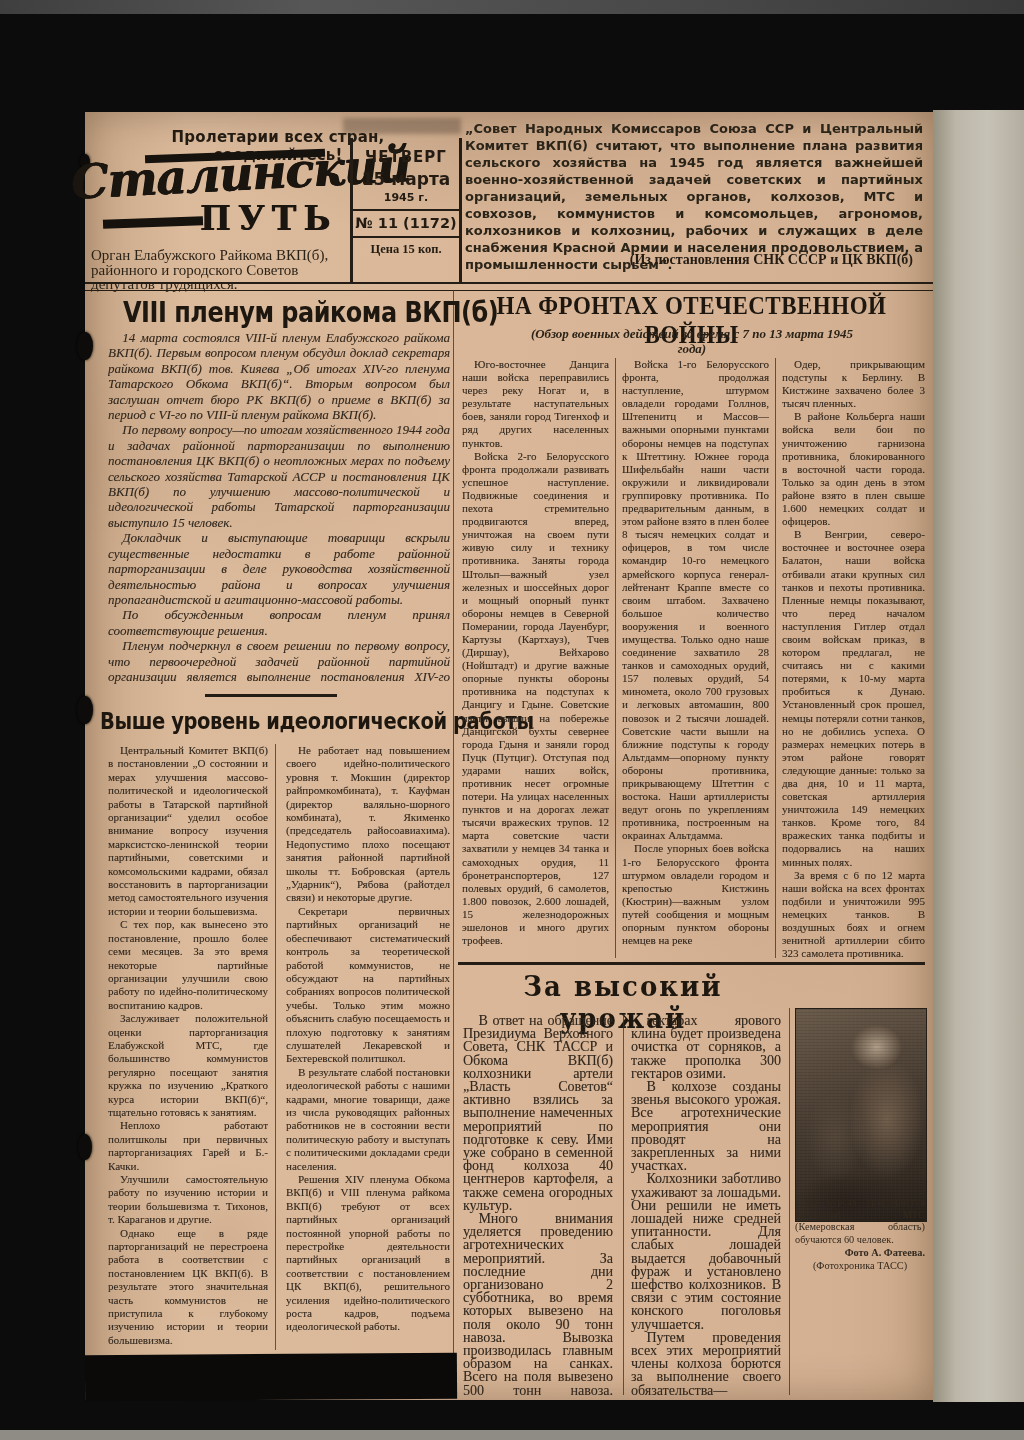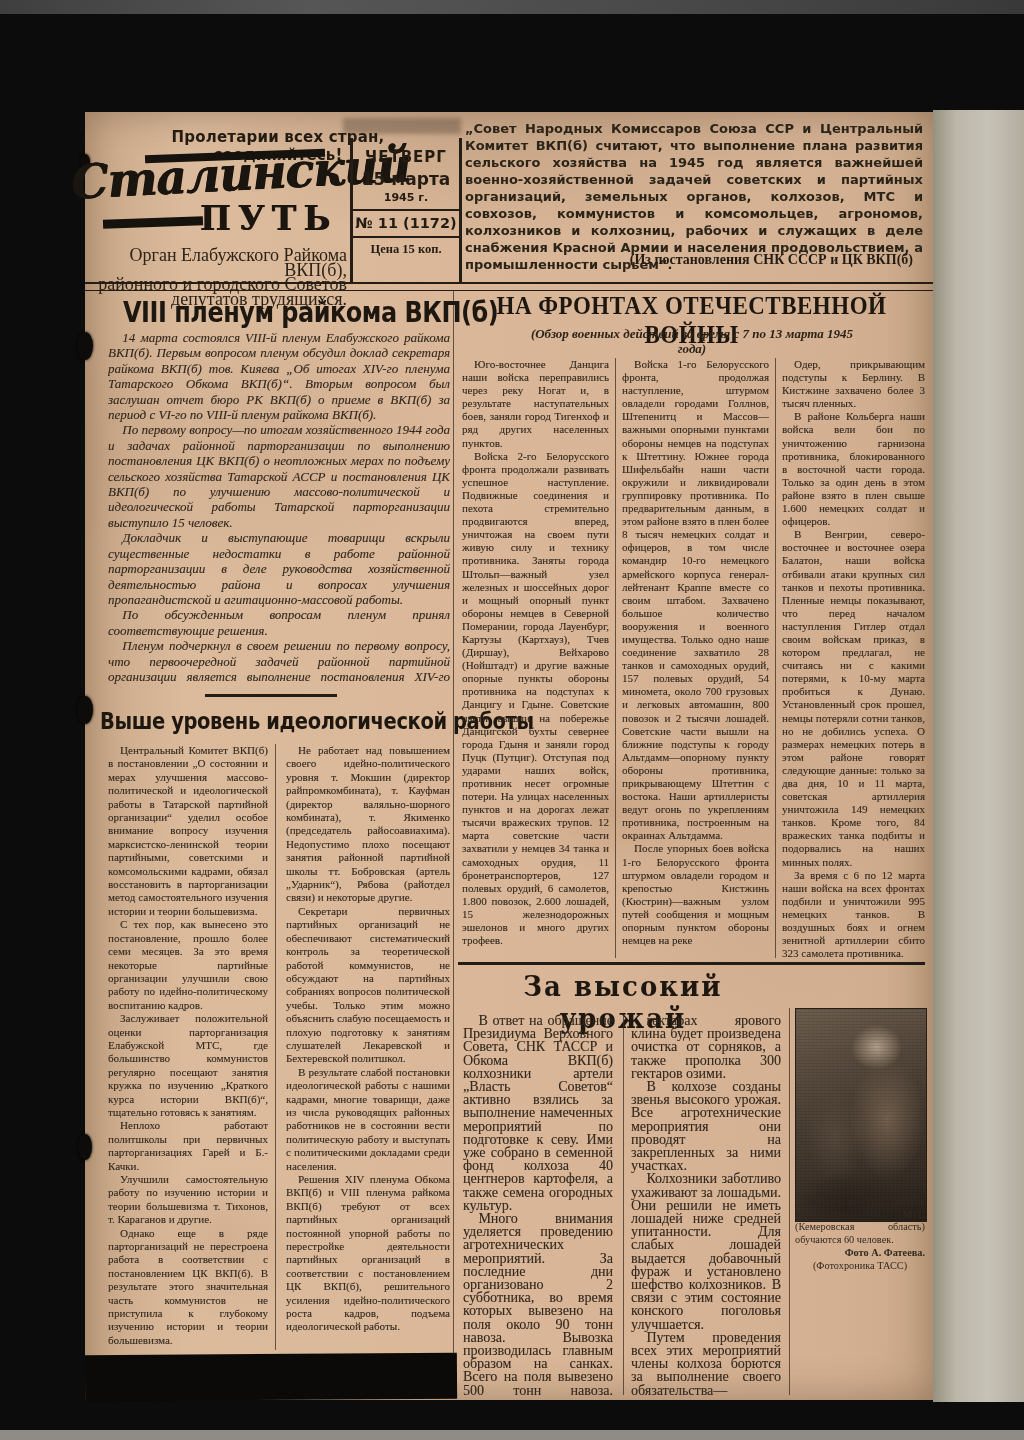--- a/index.html
+++ b/index.html
@@ -24,21 +24,21 @@
   
   .slogan{left:38px;top:16px;width:310px;text-align:center;font-family:"DejaVu Sans",sans-serif;
           font-weight:700;font-size:15px;letter-spacing:.2px;color:#241c13;}
   .np-bar{background:#16120d;}
   .np-title{left:-14px;top:34px;font-family:"DejaVu Serif",serif;font-style:italic;font-weight:700;
             font-size:47px;color:#1a150f;transform:rotate(-3deg);letter-spacing:-1px;
             text-shadow:.7px 0 0 #1a150f,-0.4px 0 0 #1a150f;}
   .np-caps{left:118px;top:88px;font-family:"DejaVu Serif",serif;font-weight:700;font-size:31px;
            letter-spacing:7px;color:#1a150f;transform:scale(1.05,1.1);
            text-shadow:.8px 0 0 #1a150f;}
-  .organ{left:6px;top:136px;width:256px;text-align:right;font-size:18px;line-height:14.5px;color:#2c2318;}
+  .organ{left:6px;top:136px;width:256px;text-align:left;font-size:15px;line-height:14.5px;color:#2c2318;}
   .datebox{left:265px;top:26px;width:106px;height:144px;border-left:3px solid #241d15;
            border-right:3px solid #241d15;text-align:center;font-family:"DejaVu Sans",sans-serif;
            font-weight:700;color:#241c13;}
   .db-day{font-size:15px;margin-top:10px;letter-spacing:1px;}
   .db-date{font-size:17px;margin-top:3px;}
   .db-year{font-size:11px;margin-top:2px;}
   .db-hr{border-top:2px solid #241d15;margin:5px 0 4px 0;}
   .db-issue{font-size:14.5px;}
   .db-price{font-size:12.5px;font-family:"Liberation Serif",serif;font-weight:700;}
   .quote{left:380px;top:8px;width:458px;font-family:"DejaVu Sans",sans-serif;font-weight:700;

